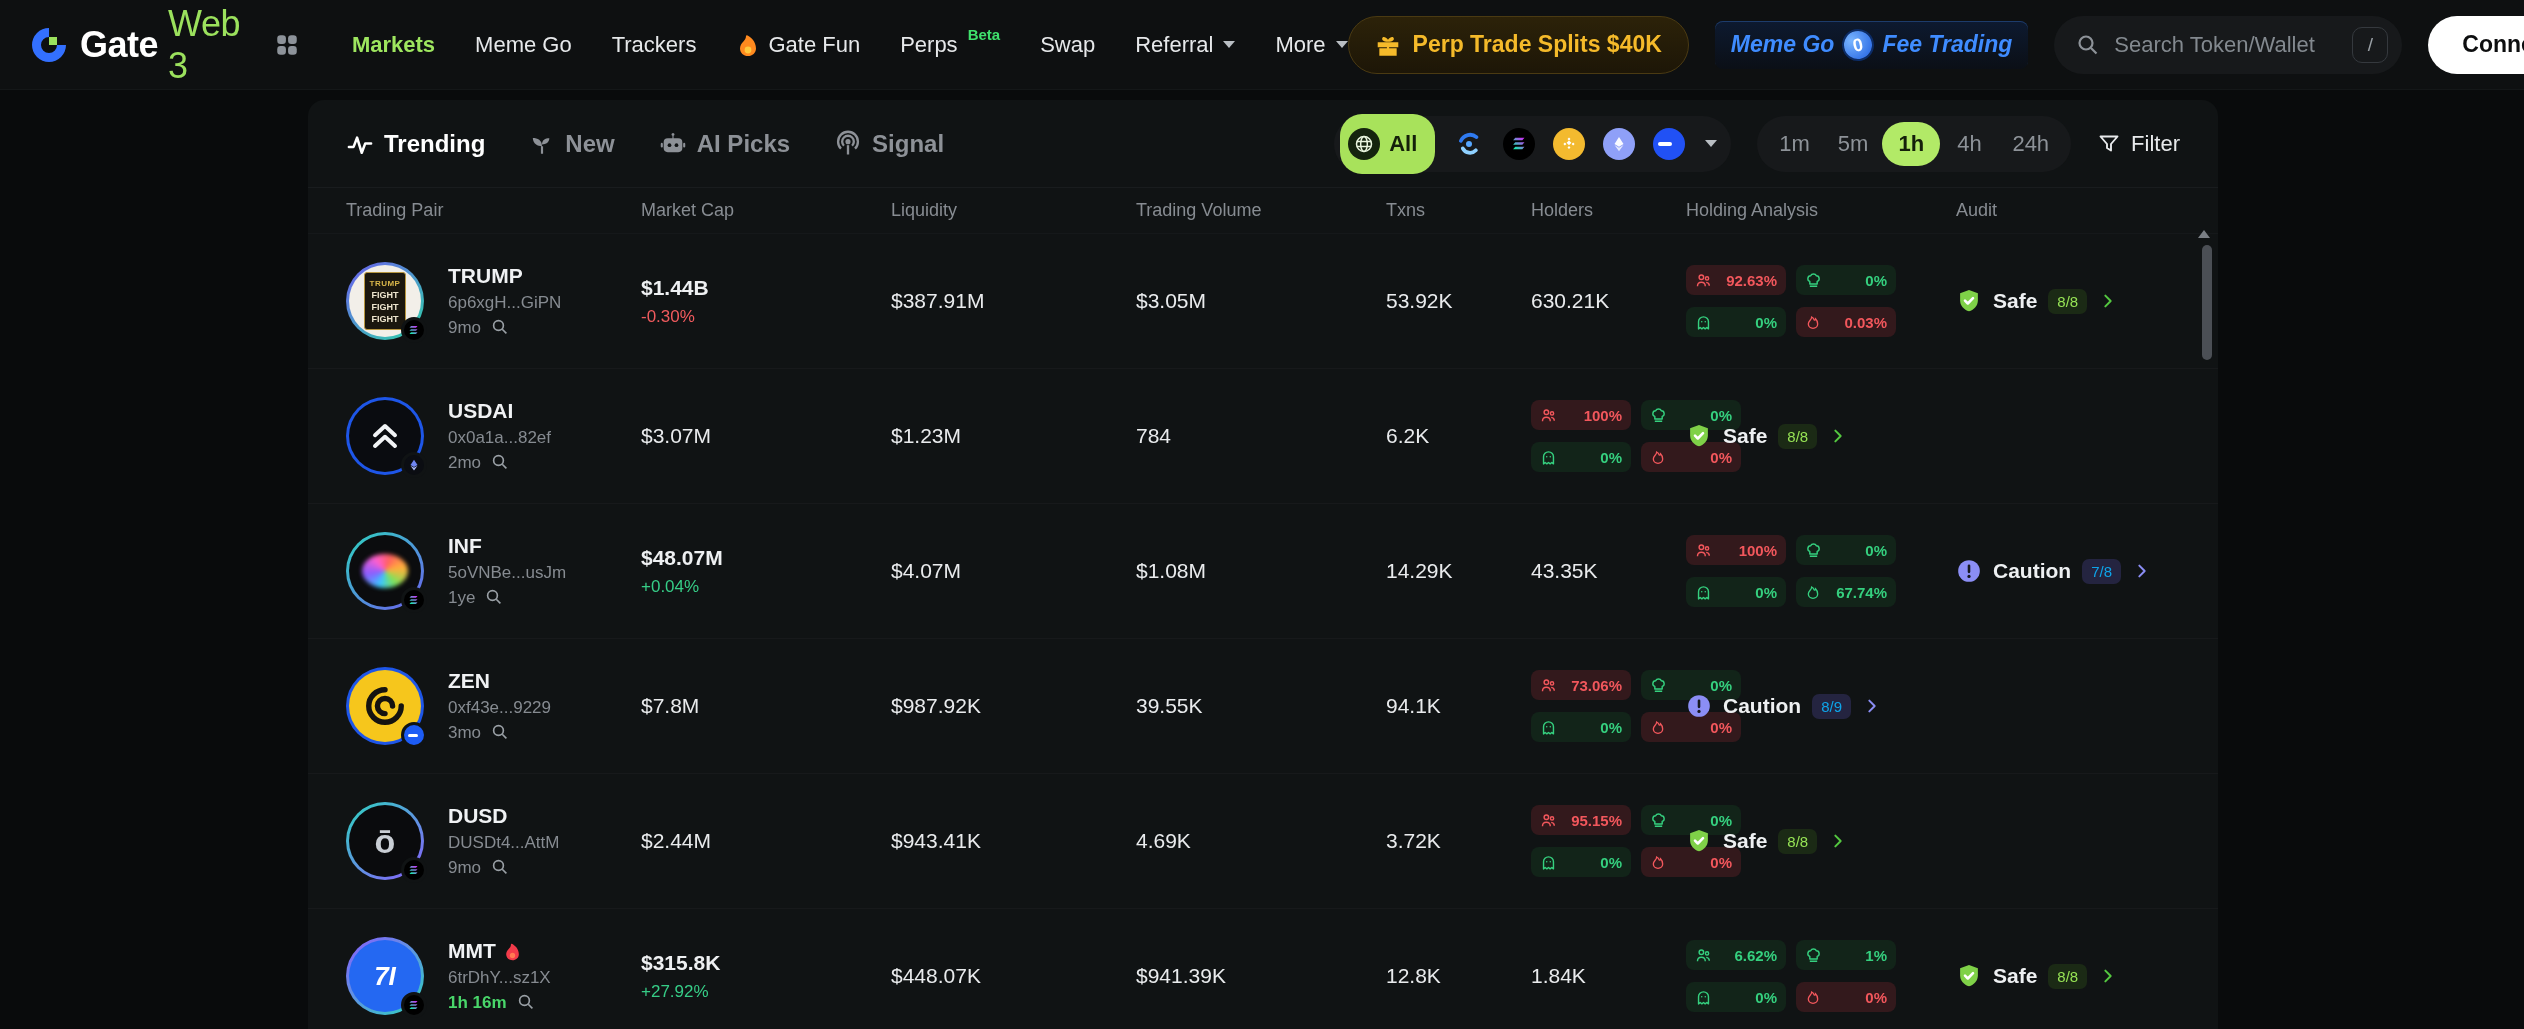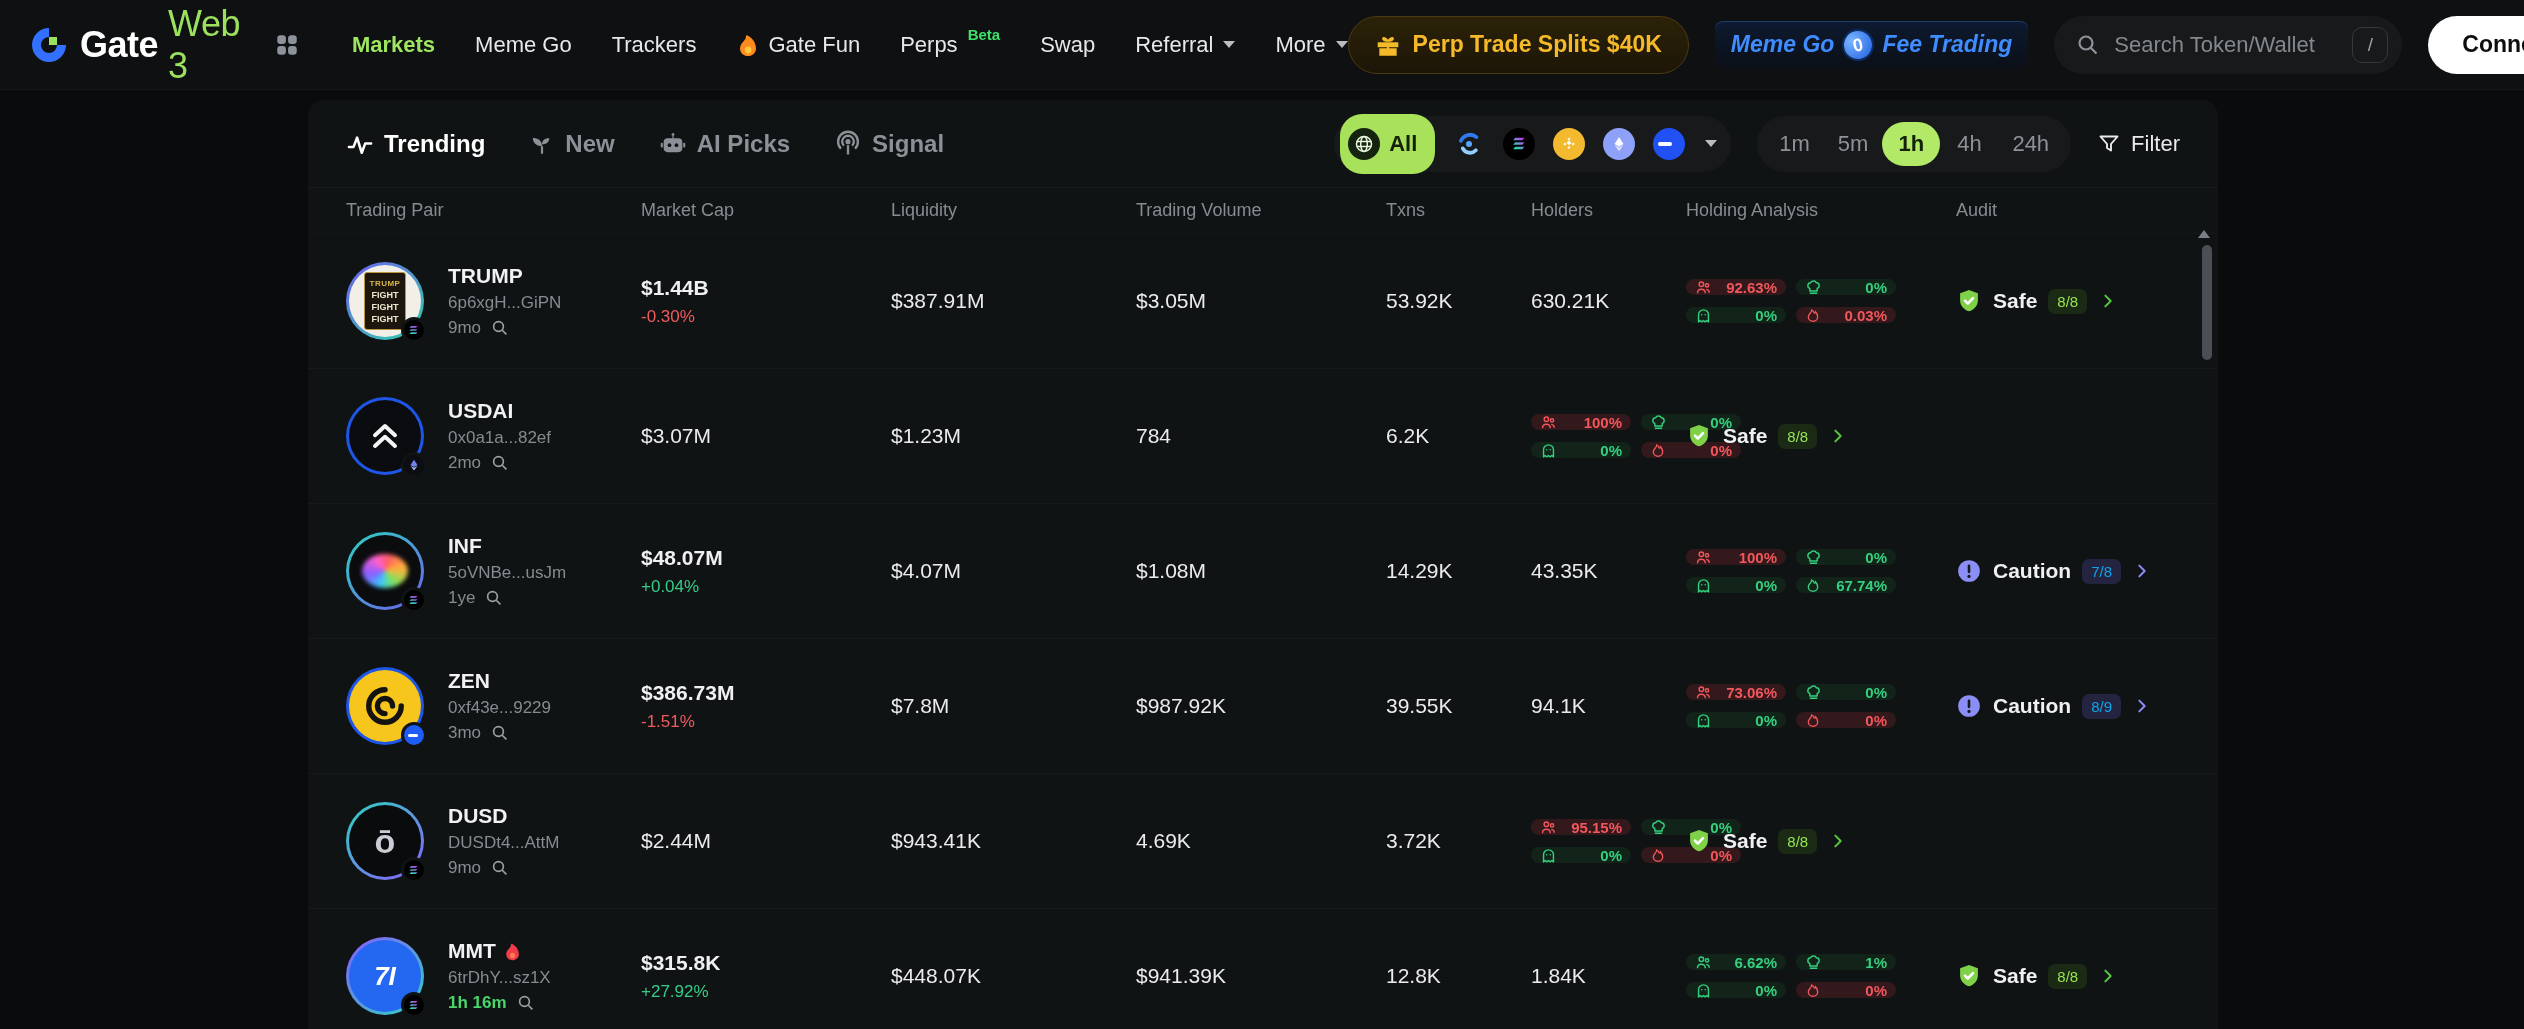--- a/index.html
+++ b/index.html
@@ -121,34 +121,34 @@
   .avatar-mmt .avatar-inner { background:#2468f2; color:#fff; font-size:26px; font-weight:800; font-style:italic; }
   .chain-badge { position:absolute; right:-3px; bottom:-3px; width:26px; height:26px; border-radius:50%;
     border:3px solid #101314; display:flex; align-items:center; justify-content:center; }
   .chain-badge.solana { background:#000; }
   .chain-badge.ethereum { background:#0b0d12; }
   .chain-badge.base { background:#1d5cf5; position:absolute; }
   .chain-badge.base::after { content:""; position:absolute; left:4px; top:8.5px; width:10px; height:3px; background:#fff; border-radius:2px; }
   .pair-info { display:flex; flex-direction:column; gap:5px; min-width:0; }
   .pair-name { display:flex; align-items:center; gap:7px; font-size:21px; font-weight:700; color:#f0f2f4; }
   .pair-address { font-size:17px; color:#868b91; }
-  .pair-age-line { display:flex; align-items:center; gap:10px; font-size:17px; color:#868b91; }
+  .pair-age-line { display:flex; gap:10px; font-size:17px; color:#868b91; }
   .pair-age-line .age.hot { color:#49d66a; font-weight:700; }
   .mag-icon { color:#9aa0a6; cursor:pointer; }
 
   
   .mcap-cell { display:flex; flex-direction:column; gap:7px; }
   .mcap-value { font-size:21px; font-weight:600; color:#eef0f2; }
   .mcap-change { font-size:17px; }
   .mcap-change.down { color:#f05b5e; }
   .mcap-change.up { color:#36cd87; }
 
   
   .holding-grid { display:grid; grid-template-columns:100px 100px; gap:12px 10px; }
-  .hbadge { height:16px; border-radius:8px; padding:0 9px; display:flex; align-items:center; justify-content:space-between; font-size:15px; font-weight:600; }
+  .hbadge { height:30px; border-radius:8px; padding:0 9px; display:flex; align-items:center; justify-content:space-between; font-size:15px; font-weight:600; }
   .hbadge.red { color:#f2575c; background:#33191c; }
   .hbadge.green { color:#35d07f; background:#122419; }
   .hbadge svg { flex:none; }
 
   
   .audit-cell { display:flex; align-items:center; gap:11px; }
   .audit-label { font-size:21px; font-weight:600; color:#eef0f2; }
   .audit-score { padding:4px 9px; border-radius:7px; font-size:15px; font-weight:400; }
   .audit-cell.safe .audit-score { color:#97e455; background:#1b2a15; }
   .audit-cell.caution .audit-score { color:#0ea5e9; background:#242440; }
@@ -663,24 +663,20 @@
           <span class="age">3mo</span>
           <span class="mag-icon">
             <svg width="18" height="18" viewBox="0 0 24 24" fill="none" stroke="currentColor" stroke-width="2.2">
                   <circle cx="10" cy="10" r="6.5"></circle>
                   <path d="M15 15l5.5 5.5"></path>
                 </svg>
           </span>
         </span>
       </div>
     </div>
-    <div class="mcap-cell">
-      <span class="mcap-value">$386.73M</span>
-      <span class="mcap-change down">-1.51%</span>
-    </div>
     <span class="cell-val">$7.8M</span>
     <span class="cell-val">$987.92K</span>
     <span class="cell-val">39.55K</span>
     <span class="cell-val">94.1K</span>
     <div class="holding-grid">
       <span class="hbadge red">
             <svg width="17" height="17" viewBox="0 0 24 24" fill="none" stroke="currentColor" stroke-width="2">
               <circle cx="9" cy="7.5" r="3.2"></circle>
               <path d="M3.5 20c0-3.4 2.4-5.6 5.5-5.6s5.5 2.2 5.5 5.6"></path>
               <circle cx="17" cy="9" r="2.3"></circle>

